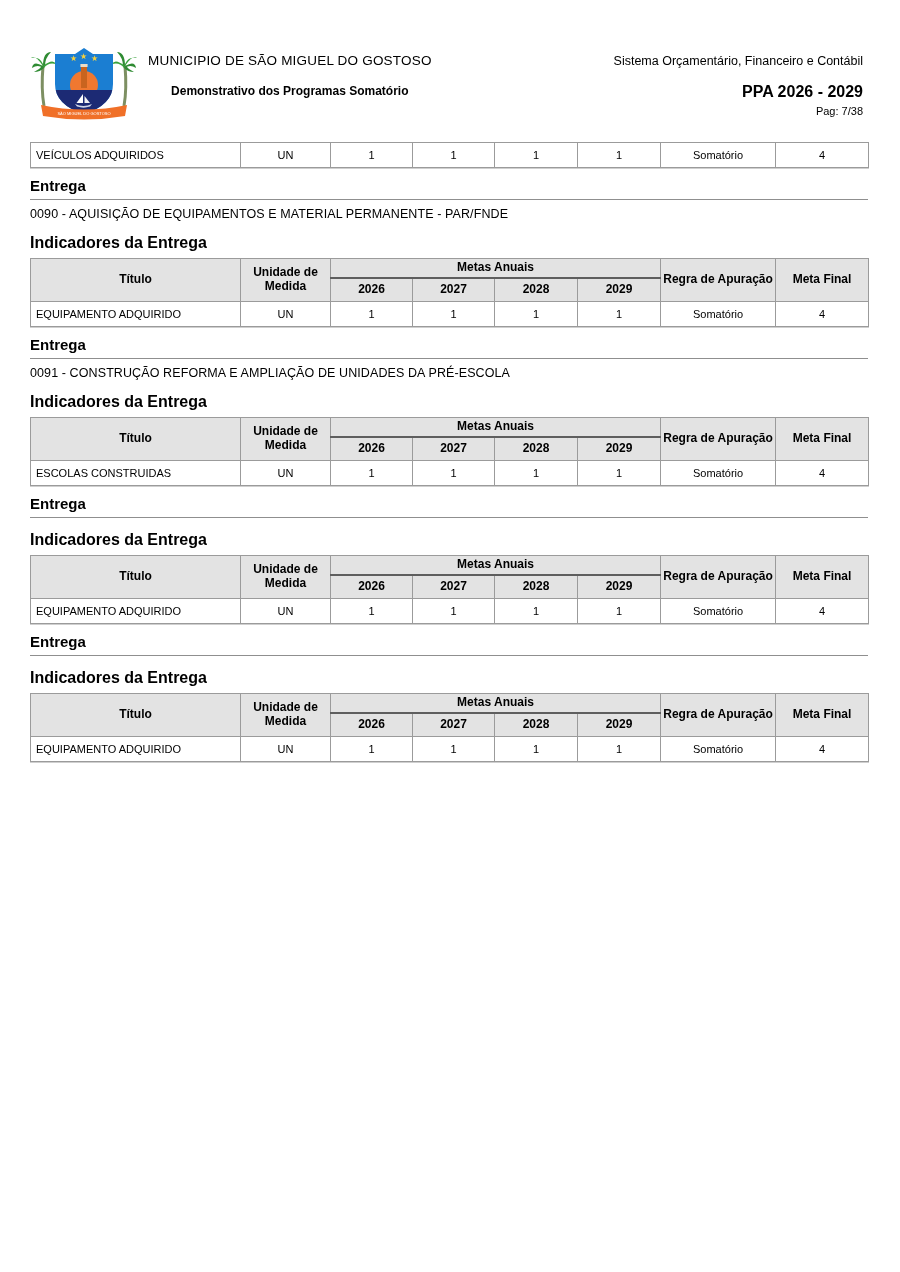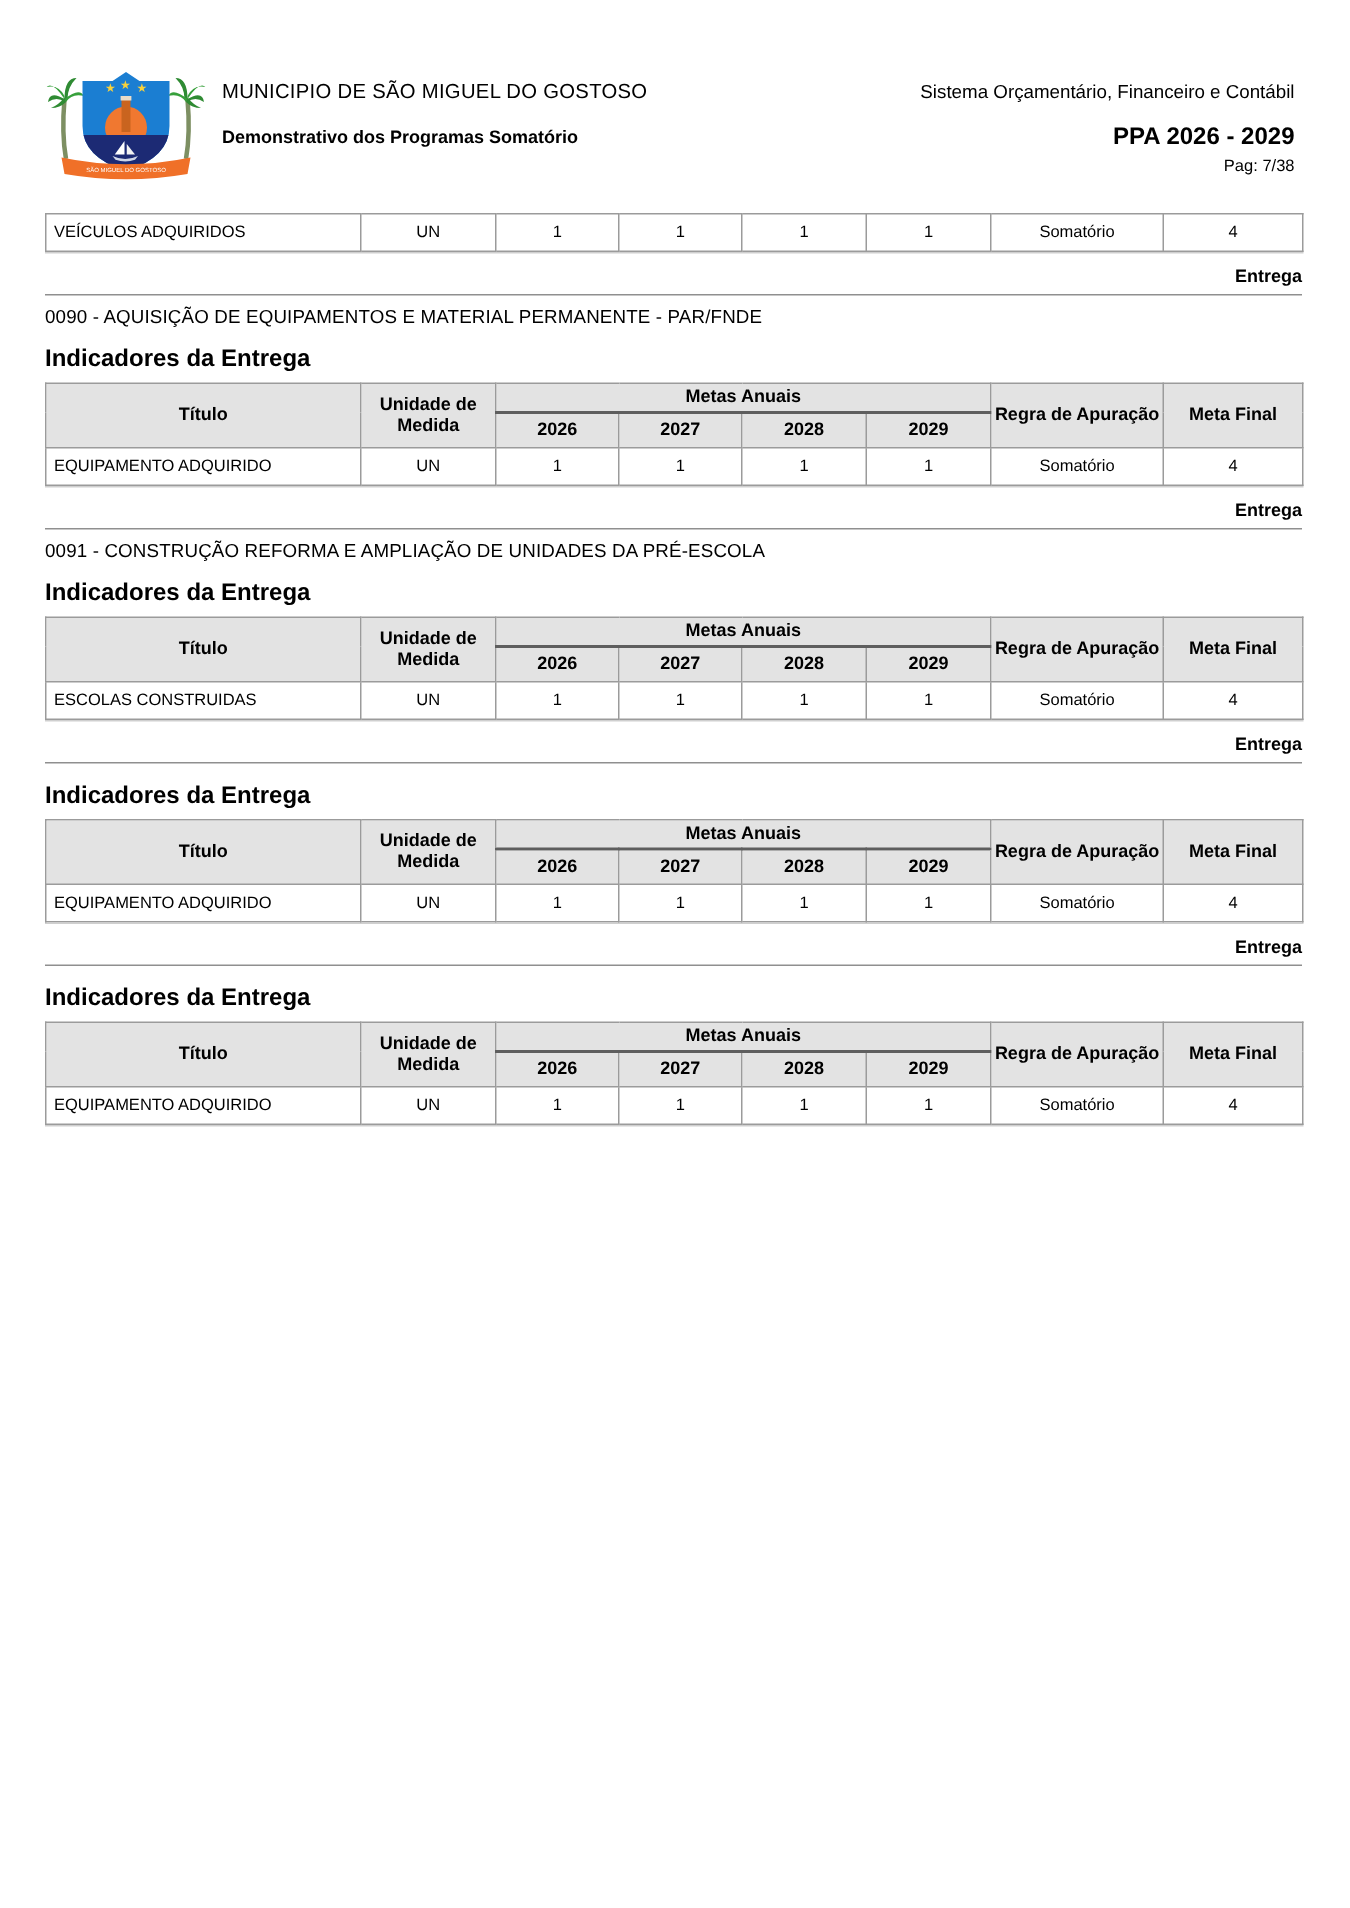--- a/index.html
+++ b/index.html
@@ -2,21 +2,21 @@
 <html lang="pt-BR"><head>
 <meta charset="utf-8">
 <style>
   * { margin:0; padding:0; box-sizing:border-box; }
   html,body { background:#fff; }
   body { font-family:"Liberation Sans","DejaVu Sans",sans-serif; color:#111; }
   .page { position:relative; width:900px; height:1272px; background:#fff; overflow:hidden; }
 
   
   .logo { position:absolute; left:31px; top:44px; width:106px; height:80px; }
-  .h-left { position:absolute; left:148px; top:53px; }
+  .h-left { position:absolute; left:148px; top:53px;text-align:center; }
   .muni { font-size:13.5px; letter-spacing:.2px; color:#000; }
   .report-title { margin-top:16px; font-size:12px; font-weight:bold; color:#000; }
   .h-right { position:absolute; right:37px; top:54px; text-align:right; }
   .sys { font-size:12.5px; color:#000; }
   .ppa { margin-top:15px; font-size:16px; font-weight:bold; color:#000; }
   .pag { margin-top:4px; font-size:11px; color:#000; }
 
   
   .content { position:absolute; left:30px; top:142px; width:838px; }
 
@@ -26,22 +26,22 @@
   table.ind th { background:#e3e3e3; font-size:12px; font-weight:bold; text-align:center;
                  vertical-align:middle; color:#000; line-height:1.15; }
   table.ind tr.metas-row th { height:19px; }
   table.ind tr.years-row th { height:24px; }
   table.ind th.group { border-bottom:2px solid #5e5e5e; }
   table.ind td { background:#fff; font-size:11px; height:25px; text-align:center;
                  vertical-align:middle; color:#000; }
   table.ind td.titulo { text-align:left; padding-left:5px; }
 
   .section { margin-top:9px; }
-  .entrega-h { font-size:12px; font-weight:bold; padding-bottom:5px;
-               border-bottom:1px solid #8f8f8f; color:#000;text-align:right; }
+  .entrega-h { font-size:15px; font-weight:bold; padding-bottom:5px;
+               border-bottom:1px solid #8f8f8f; color:#000; }
   .code-title { margin-top:7px; font-size:12.5px; color:#000; letter-spacing:.1px; }
   .ind-label { margin-top:13px; font-size:16px; font-weight:bold; color:#000; }
   .section table.ind { margin-top:6px; }
 </style>
 </head>
 <body>
 
 <div class="page">
 
   <svg class="logo" viewBox="0 0 106 80" xmlns="http://www.w3.org/2000/svg">

